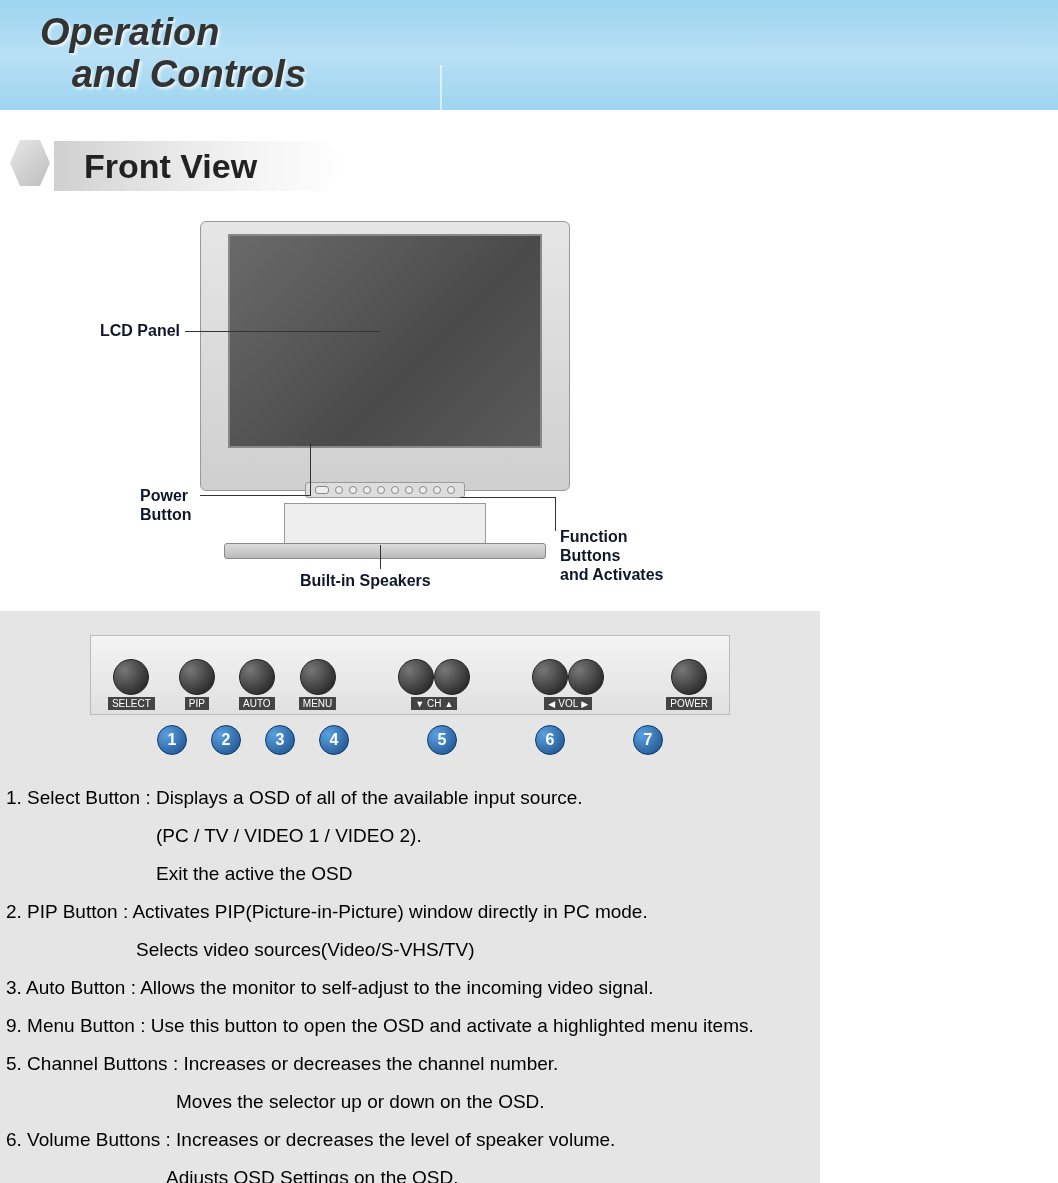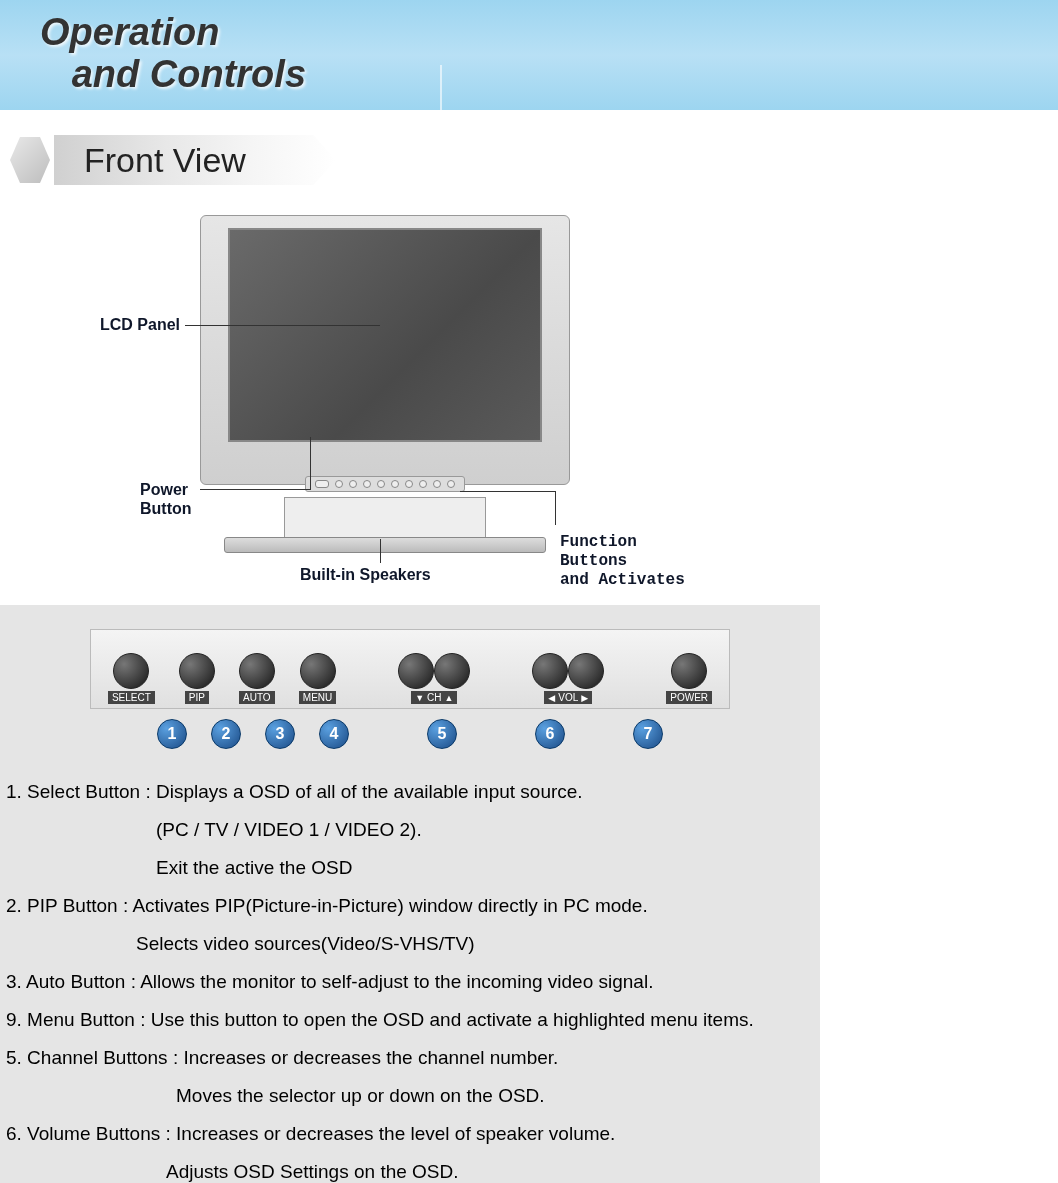--- a/index.html
+++ b/index.html
@@ -46,24 +46,25 @@
     width: 40px; height: 46px; background:
       linear-gradient(135deg,#e8e8e8,#bdbdbd);
     clip-path: polygon(25% 0%, 75% 0%, 100% 50%, 75% 100%, 25% 100%, 0% 50%);
   }
   .section-title-bar {
     height: 50px;
     padding: 0 90px 0 30px;
     display: flex;
     align-items: center;
     font-size: 34px;
-    font-weight: normal;
+    font-weight: bold;
     color: #222;
     background: linear-gradient(to right, #d0d0d0 0%, #e8e8e8 40%, #f5f5f5 70%, #fff 100%);
     clip-path: polygon(0 0, 92% 0, 100% 50%, 92% 100%, 0 100%);
+    margin-top: 6px;
   }
 
   
   .diagram-area {
     width: 100%;
     text-align: center;
     position: relative;
     height: 400px;
   }
   .monitor {
@@ -237,21 +238,21 @@
   <div class="callout" style="left:140px; top:275px;">
     <span>Power</span><br>
     <span>Button</span>
   </div>
   <div class="callout-line" style="left:200px; top:284px; width:110px; height:1px;"></div>
   <div class="callout-line" style="left:310px; top:232px; width:1px; height:53px;"></div>
 
   <div class="callout" style="left:300px; top:360px; font-weight:bold;">Built-in Speakers</div>
   <div class="callout-line" style="left:380px; top:334px; width:1px; height:24px;"></div>
 
-  <div class="callout" style="left:560px; top:328px;font-family:Liberation Mono, monospace;">
+  <div class="callout" style="left:560px; top:316px;">
     <span>Function</span><br>
     <span>Buttons</span><br>
     <span>and Activates</span>
   </div>
   <div class="callout-line" style="left:460px; top:286px; width:95px; height:1px;"></div>
   <div class="callout-line" style="left:555px; top:286px; width:1px; height:34px;"></div>
 </div>
 
 <div class="panel-area">
   <div class="panel-row">

